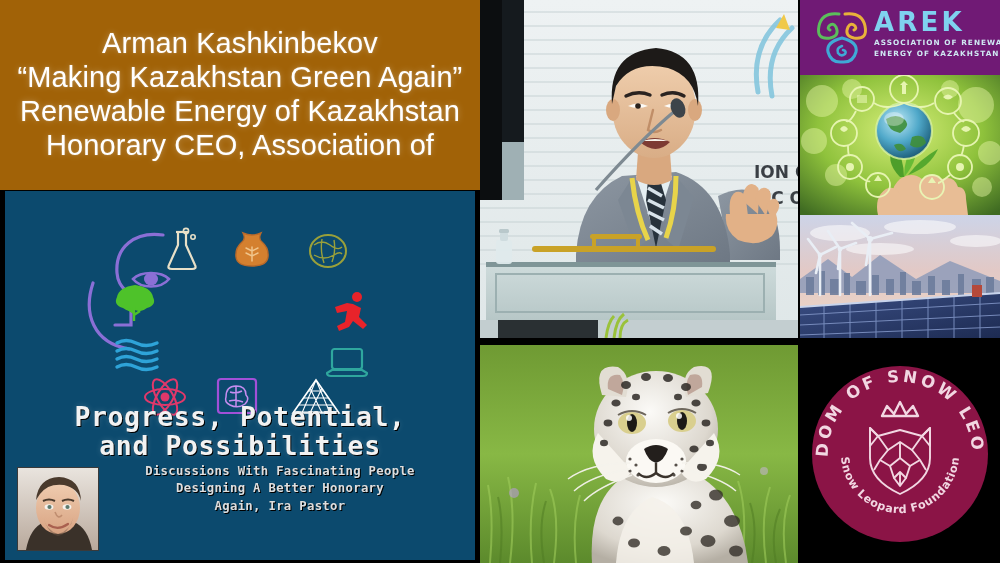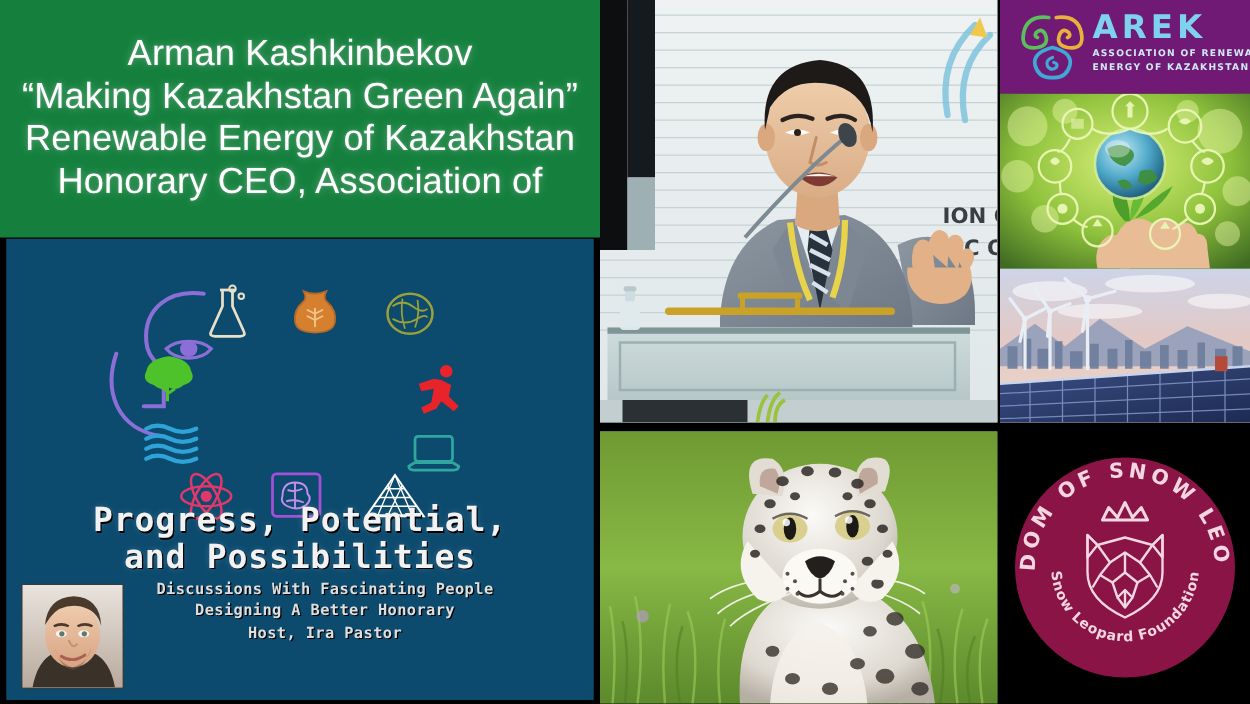--- a/index.html
+++ b/index.html
@@ -3,42 +3,42 @@
 <meta charset="utf-8">
 <style>
   html,body{margin:0;padding:0;background:#000;}
   body{width:1000px;height:563px;overflow:hidden;font-family:"Liberation Sans",sans-serif;}
   #stage{position:relative;width:1000px;height:563px;background:#000;overflow:hidden;}
 
   
   #left-col{position:absolute;left:0;top:0;width:480px;height:563px;background:#000;}
 
   
-  #title-band{position:absolute;left:0;top:0;width:480px;height:190px;background:#15803d;
+  #title-band{position:absolute;left:0;top:0;width:480px;height:190px;background:#a16207;
     display:flex;flex-direction:column;align-items:center;justify-content:center;}
   .tline{color:#fff;font-size:29px;line-height:1.17;letter-spacing:.1px;white-space:nowrap;
     text-shadow:0 0 7px rgba(255,255,255,.30),0 0 2px rgba(255,255,255,.25);}
 
   
   #podcast-panel{position:absolute;left:5px;top:191px;width:470px;height:369px;background:#0c4a6e;}
 
   
   #icon-cluster{position:absolute;left:108px;top:38px;width:262px;height:180px;}
   .ico{position:absolute;}
   .ico svg{display:block;overflow:visible;}
 
   
   #face-profile{position:absolute;left:80px;top:36px;width:100px;height:140px;}
 
   
   #pod-title{position:absolute;left:0;top:212px;width:470px;text-align:center;}
   .pt{color:#f2f2f2;font-size:26.5px;line-height:1.08;font-weight:700;letter-spacing:.6px;
      font-family:"DejaVu Sans Mono","Liberation Mono",monospace;
      text-shadow:1px 1px 0 #000,0 0 6px rgba(255,255,255,.18);}
-  #pod-sub{position:absolute;left:0;top:272px;width:510px;text-align:center;}
+  #pod-sub{position:absolute;left:0;top:272px;width:510px;text-align:center;padding-left:20px;}
   .ps{color:#dedede;font-size:12.3px;line-height:1.42;font-weight:700;letter-spacing:.3px;
      font-family:"DejaVu Sans Mono","Liberation Mono",monospace;
      text-shadow:1px 1px 0 #000;}
 
   
   #host-photo{position:absolute;left:13px;top:277px;width:80px;height:82px;
     background:#c9b9ae;overflow:hidden;box-shadow:0 0 0 1px #3a3a3a;}
   #host-photo svg{display:block;}
 
   
@@ -184,21 +184,21 @@
       </div>
 
       <div id="pod-title">
         <div class="pt">Progress, Potential,</div>
         <div class="pt">and Possibilities</div>
       </div>
 
       <div id="pod-sub">
         <div class="ps">Discussions With Fascinating People</div>
         <div class="ps">Designing A Better Honorary</div>
-        <div class="ps">Host, Ira Pastor</div>
+        <div class="ps">Again, Ira Pastor</div>
       </div>
 
       <div id="host-photo">
         <svg width="80" height="82" viewBox="0 0 80 82">
           <defs>
             <linearGradient id="hbg" x1="0" y1="0" x2="0" y2="1">
               <stop offset="0" stop-color="#e9e4de"></stop>
                 <stop offset="1" stop-color="#b9a99c"></stop>
             </linearGradient>
             <linearGradient id="skin" x1="0" y1="0" x2="0" y2="1">

